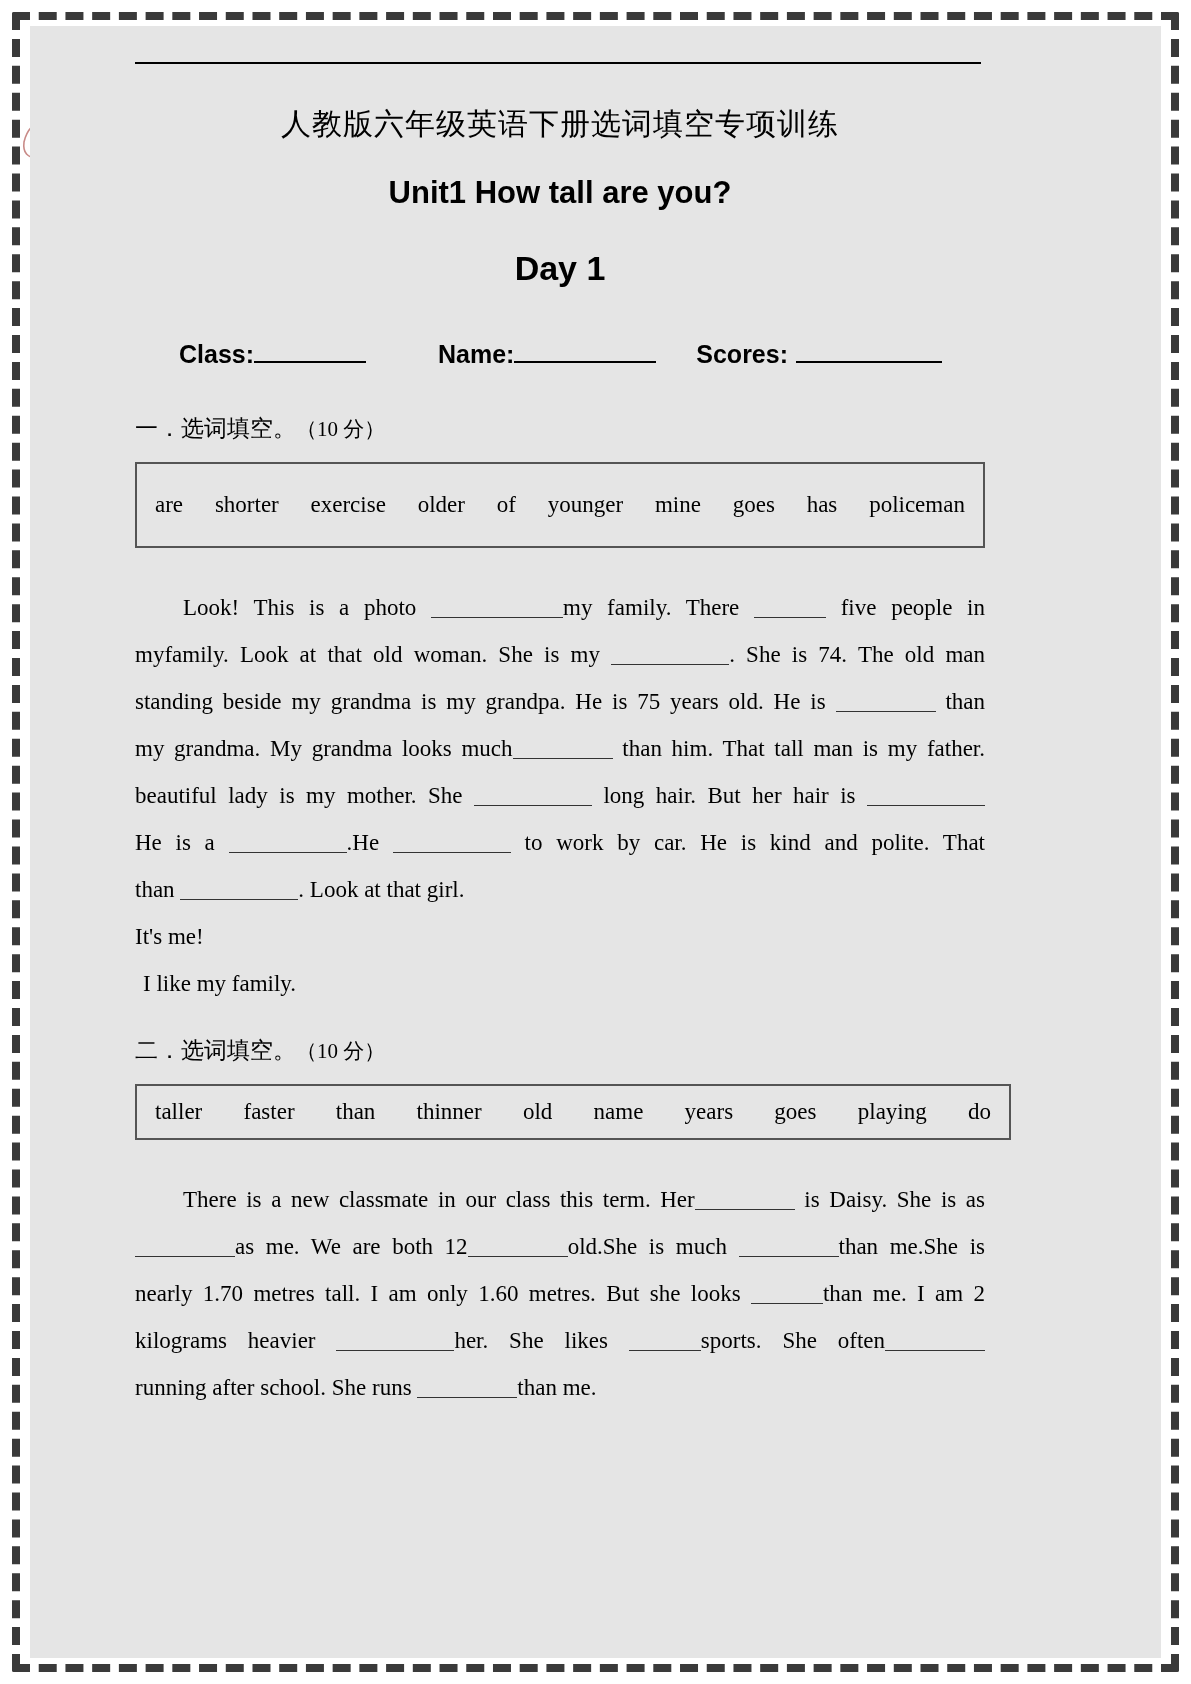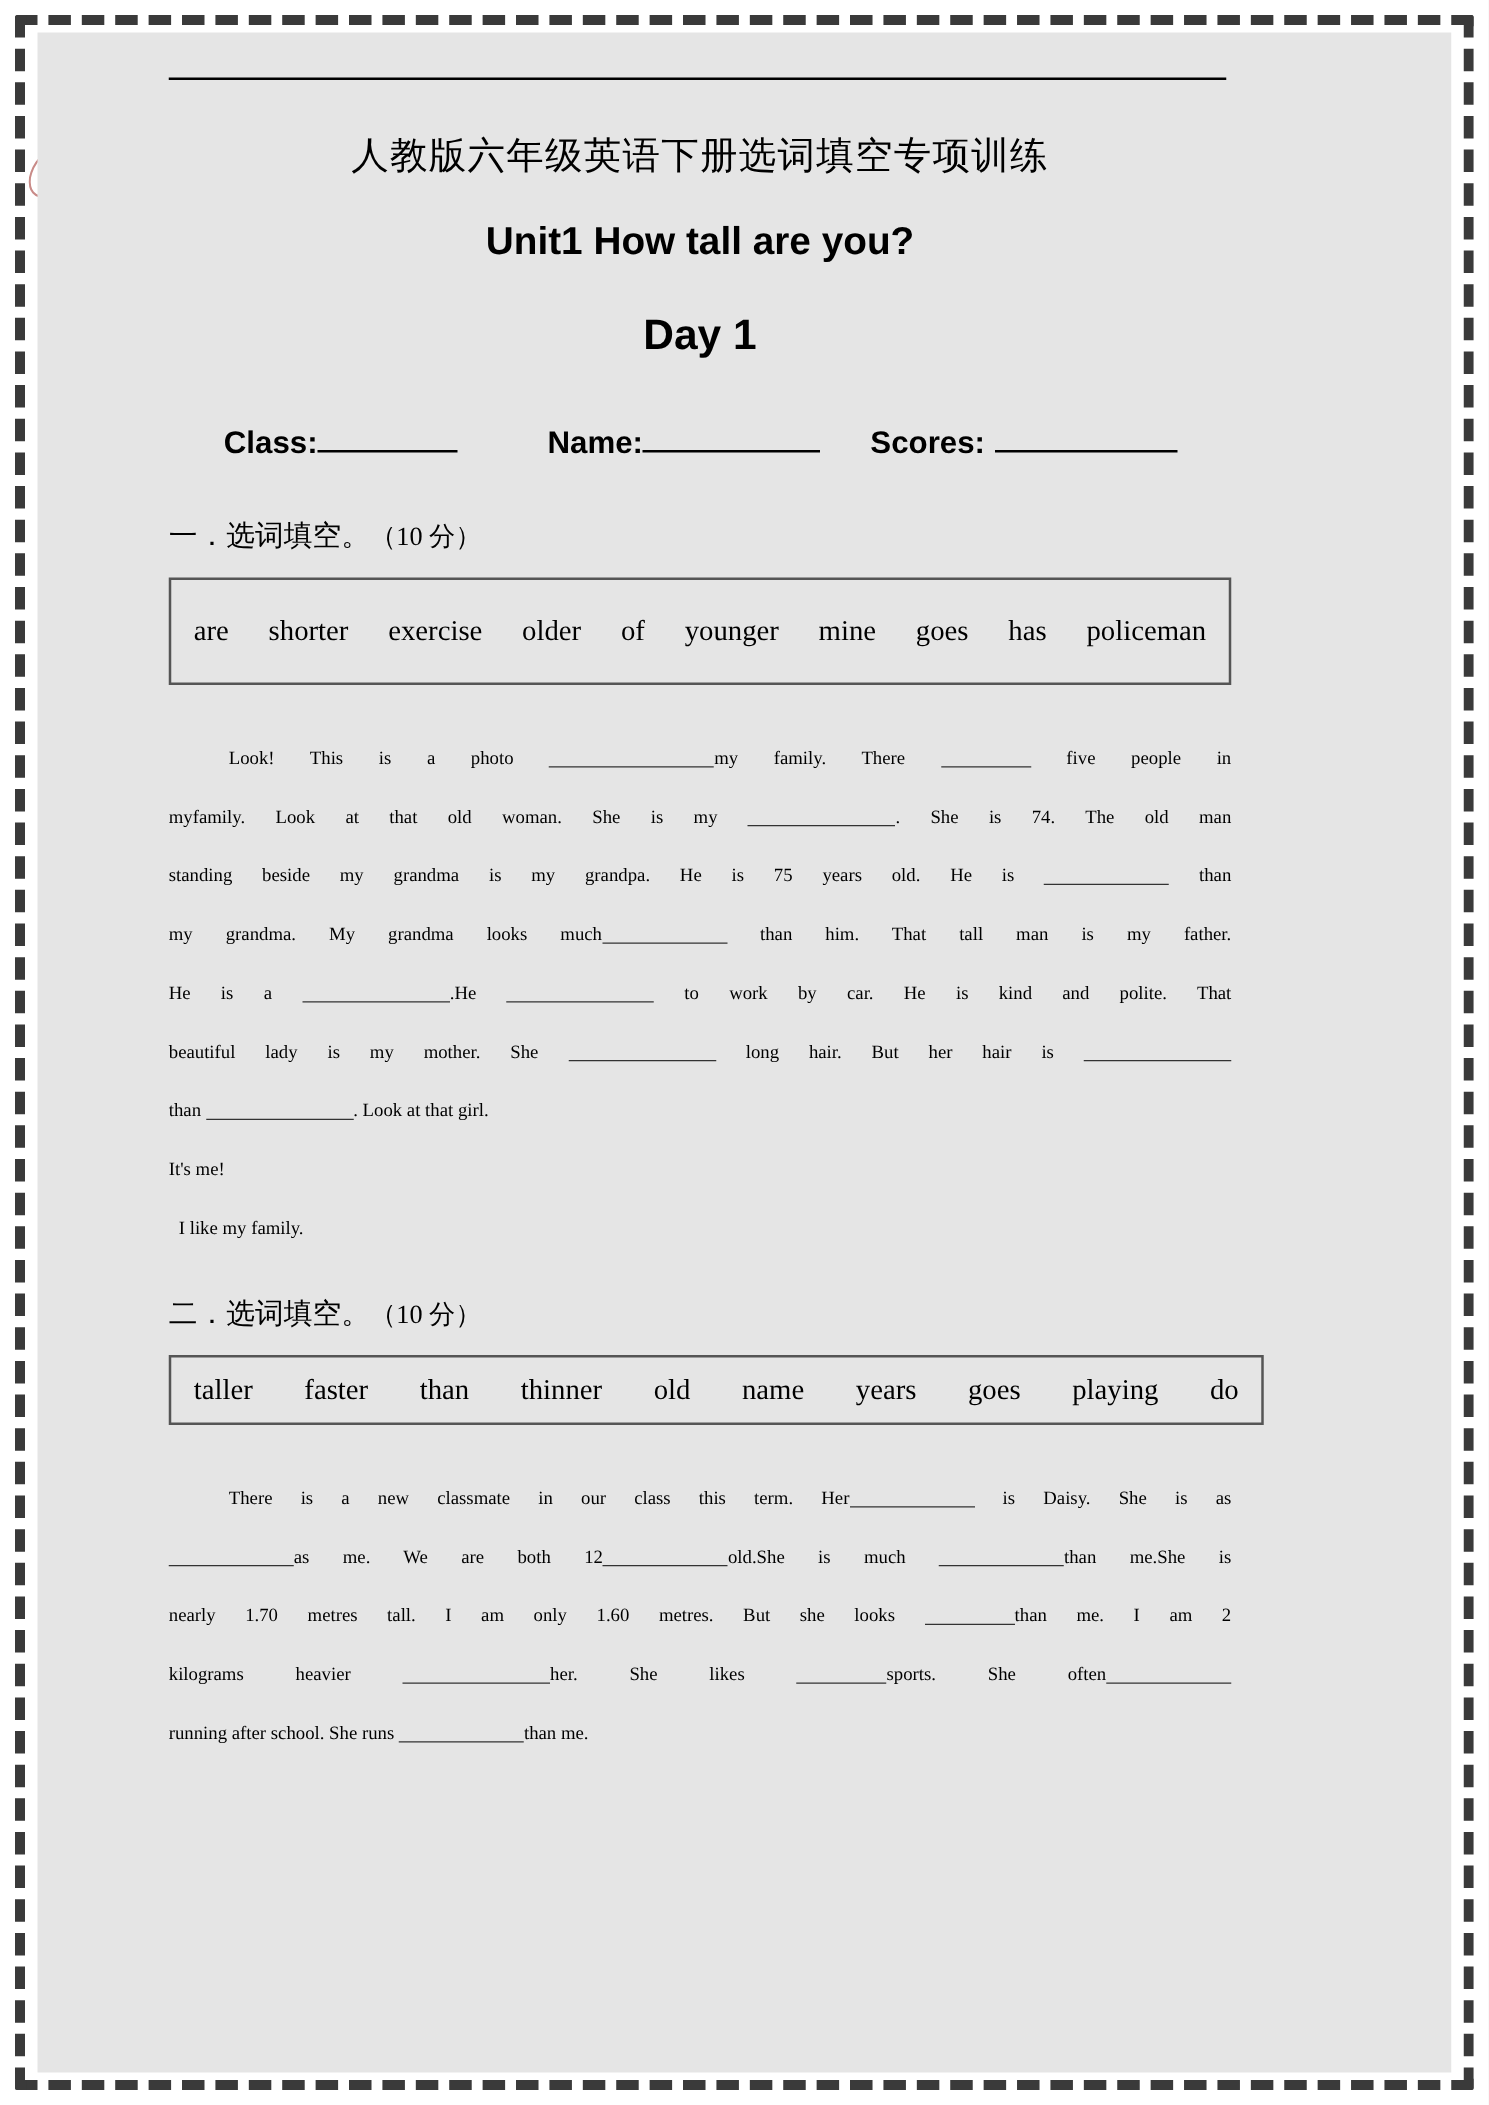--- a/index.html
+++ b/index.html
@@ -126,21 +126,21 @@
     padding: 0 18px;
     font-size: 23px;
     color: #000;
   }
   .word-bank.bank2 { width: 876px; height: 56px; }
   .word-bank .word { white-space: nowrap; }
 
   
   .passage {
     margin: 36px 0 0 0;
-    font-size: 15px;
+    font-size: 23px;
     line-height: 47px;
     color: #000;
   }
   .passage p {
     margin: 0;
     text-align: justify;
     text-justify: inter-word;
   }
   .passage p.just { text-align-last: justify; }
   .indent { display: inline-block; width: 48px; }
@@ -324,28 +324,28 @@
       </p>
       <p class="just">
         <span>standing beside my grandma is my grandpa. He is 75 years old. He is</span>
         <span class="fill f-md"></span> <span>than</span>
       </p>
       <p class="just">
         <span>my grandma. My grandma looks much</span><span class="fill f-md"></span>
         <span>than him. That tall man is my father.</span>
       </p>
       <p class="just">
+        <span>beautiful lady is my mother. She</span>
+        <span class="fill f-lg"></span> <span>long hair. But her hair is</span>
+        <span class="fill f-lg"></span>
+      </p>
+      <p class="just">
         <span>He is a</span>
         <span class="fill f-lg"></span><span>.He</span>
         <span class="fill f-lg"></span> <span>to work by car. He is kind and polite. That</span>
-      </p>
-      <p class="just">
-        <span>beautiful lady is my mother. She</span>
-        <span class="fill f-lg"></span> <span>long hair. But her hair is</span>
-        <span class="fill f-lg"></span>
       </p>
       <p>
         <span>than</span>
         <span class="fill f-lg"></span><span>. Look at that girl.</span>
       </p>
       <p class="tail-line">
         <span>It's me!</span>
       </p>
       <p class="tail-line pad">
         <span>I like my family.</span>

